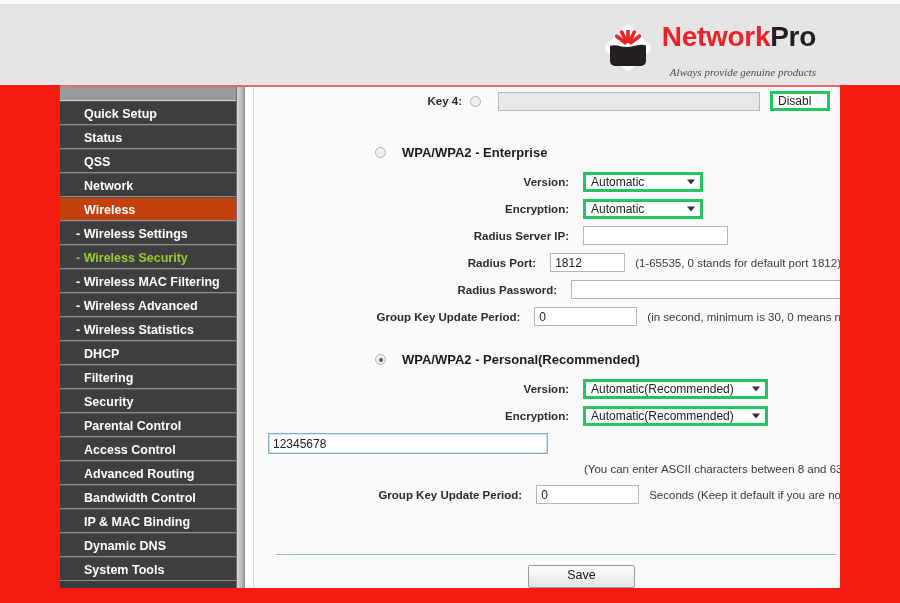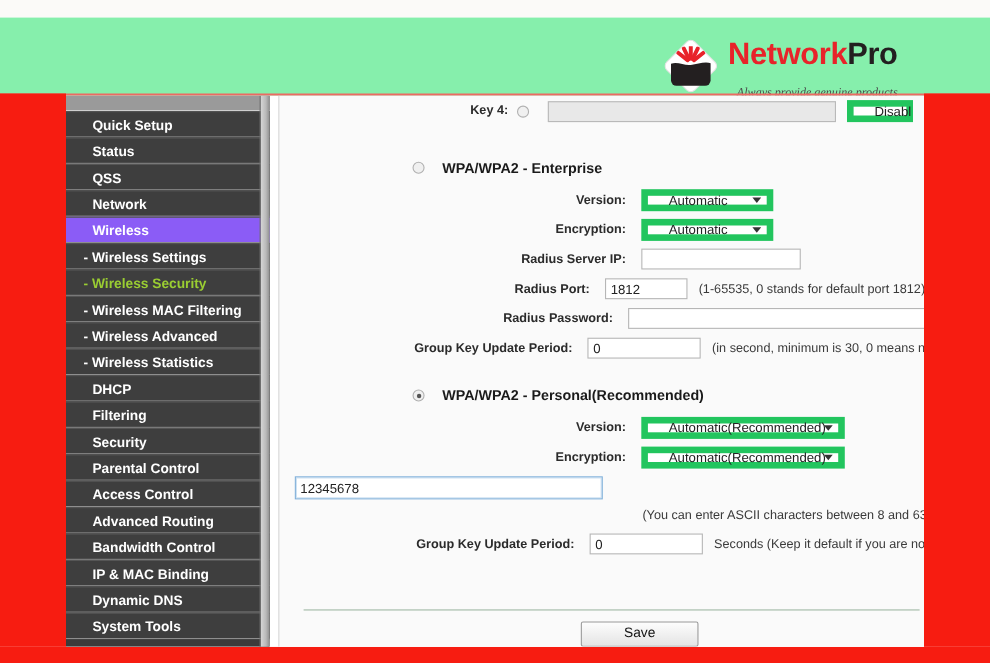--- a/index.html
+++ b/index.html
@@ -5,22 +5,22 @@
   html,body{margin:0;padding:0;}
   body{
     width:900px;height:603px;overflow:hidden;
     background:#FBFAF8;
     font-family:"Liberation Sans", sans-serif;
     position:relative;
   }
 
   
   #header{
-    position:absolute;left:0;top:16px;width:900px;height:85px;
-    background:#86efac;
+    position:absolute;left:0;top:4px;width:900px;height:85px;
+    background:#e5e5e5;
   }
   #brand{
     position:absolute;right:84px;top:18px;
     display:flex;align-items:flex-start;
   }
   #logo-mark{
     width:48px;height:48px;
     position:relative;margin-right:10px;margin-top:2px;
   }
   #logo-mark svg{position:absolute;left:0;top:0;}
@@ -61,21 +61,21 @@
     color:#ffffff;font-size:12.5px;font-weight:bold;
     background:#3e3e3e;
     border-bottom:1px solid #8e8e8e;
     border-top:1px solid #555;
     padding-left:24px;
     white-space:nowrap;
     box-sizing:border-box;
     overflow:hidden;
   }
   .menu-item.sub{padding-left:16px;font-weight:bold;}
-  .menu-item.active{background:#8b5cf6;color:#ffffff;}
+  .menu-item.active{background:#c2410c;color:#ffffff;}
   .menu-item.sub-active{color:#9ACD32;}
   #sidebar-scroll{
     position:absolute;right:0;top:0;width:8px;height:501px;
     background:linear-gradient(to right,#d6d6d6,#b9b9b9 60%,#8f8f8f);
     border-left:1px solid #6f6f6f;
   }
 
   
   #content{
     position:absolute;left:193px;top:0;width:587px;height:501px;
@@ -98,25 +98,25 @@
     background:#ffffff;
     height:19px;box-sizing:border-box;
     padding:0 4px;
     outline:none;
   }
   input.disabled-field{background:#E8E8E8;border:1px solid #b9b9b9;}
   input.focused{border:1px solid #7FAFD9;box-shadow:0 0 0 1px #cfe2f2 inset;}
 
   .sel{
     position:relative;
-    border:6px solid #22c55e;background:#fff;
+    border:3px solid #22c55e;background:#fff;
     height:20px;box-sizing:border-box;
     font-size:12px;color:#222;
     display:flex;align-items:center;
-    padding:0 18px 0 19px;
+    padding:0 18px 0 5px;
     white-space:nowrap;
   }
   .sel .caret{
     position:absolute;right:5px;top:50%;transform:translateY(-50%);
     width:0;height:0;border-left:4px solid transparent;border-right:4px solid transparent;
     border-top:5px solid #333;
   }
 
   .radio{
     width:11px;height:11px;border-radius:50%;

